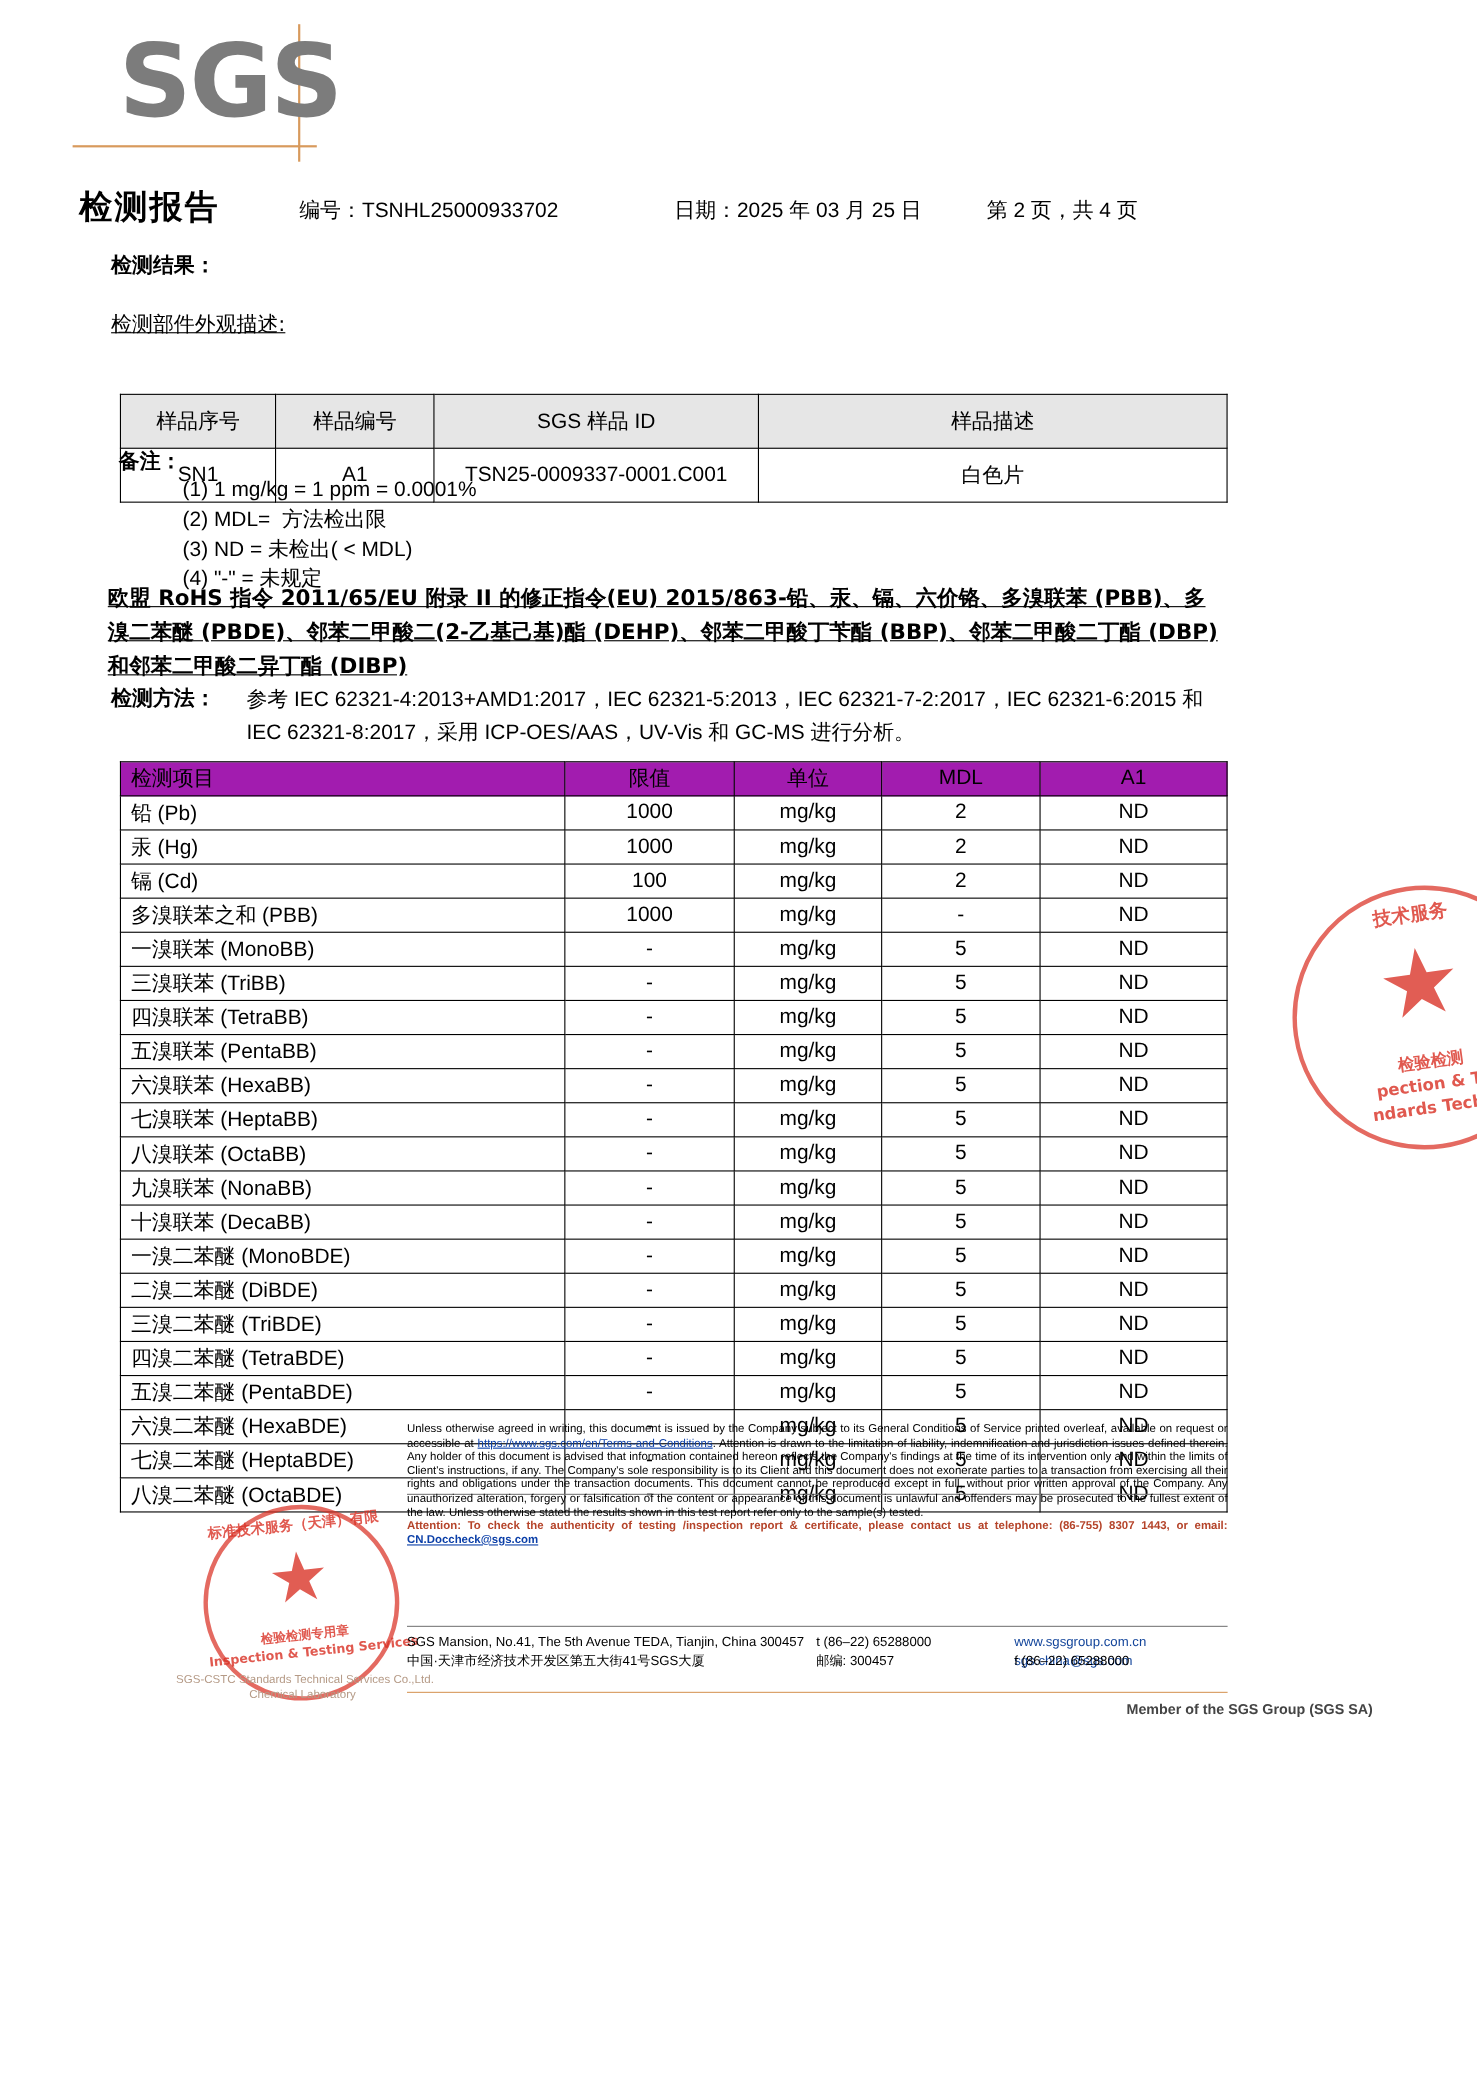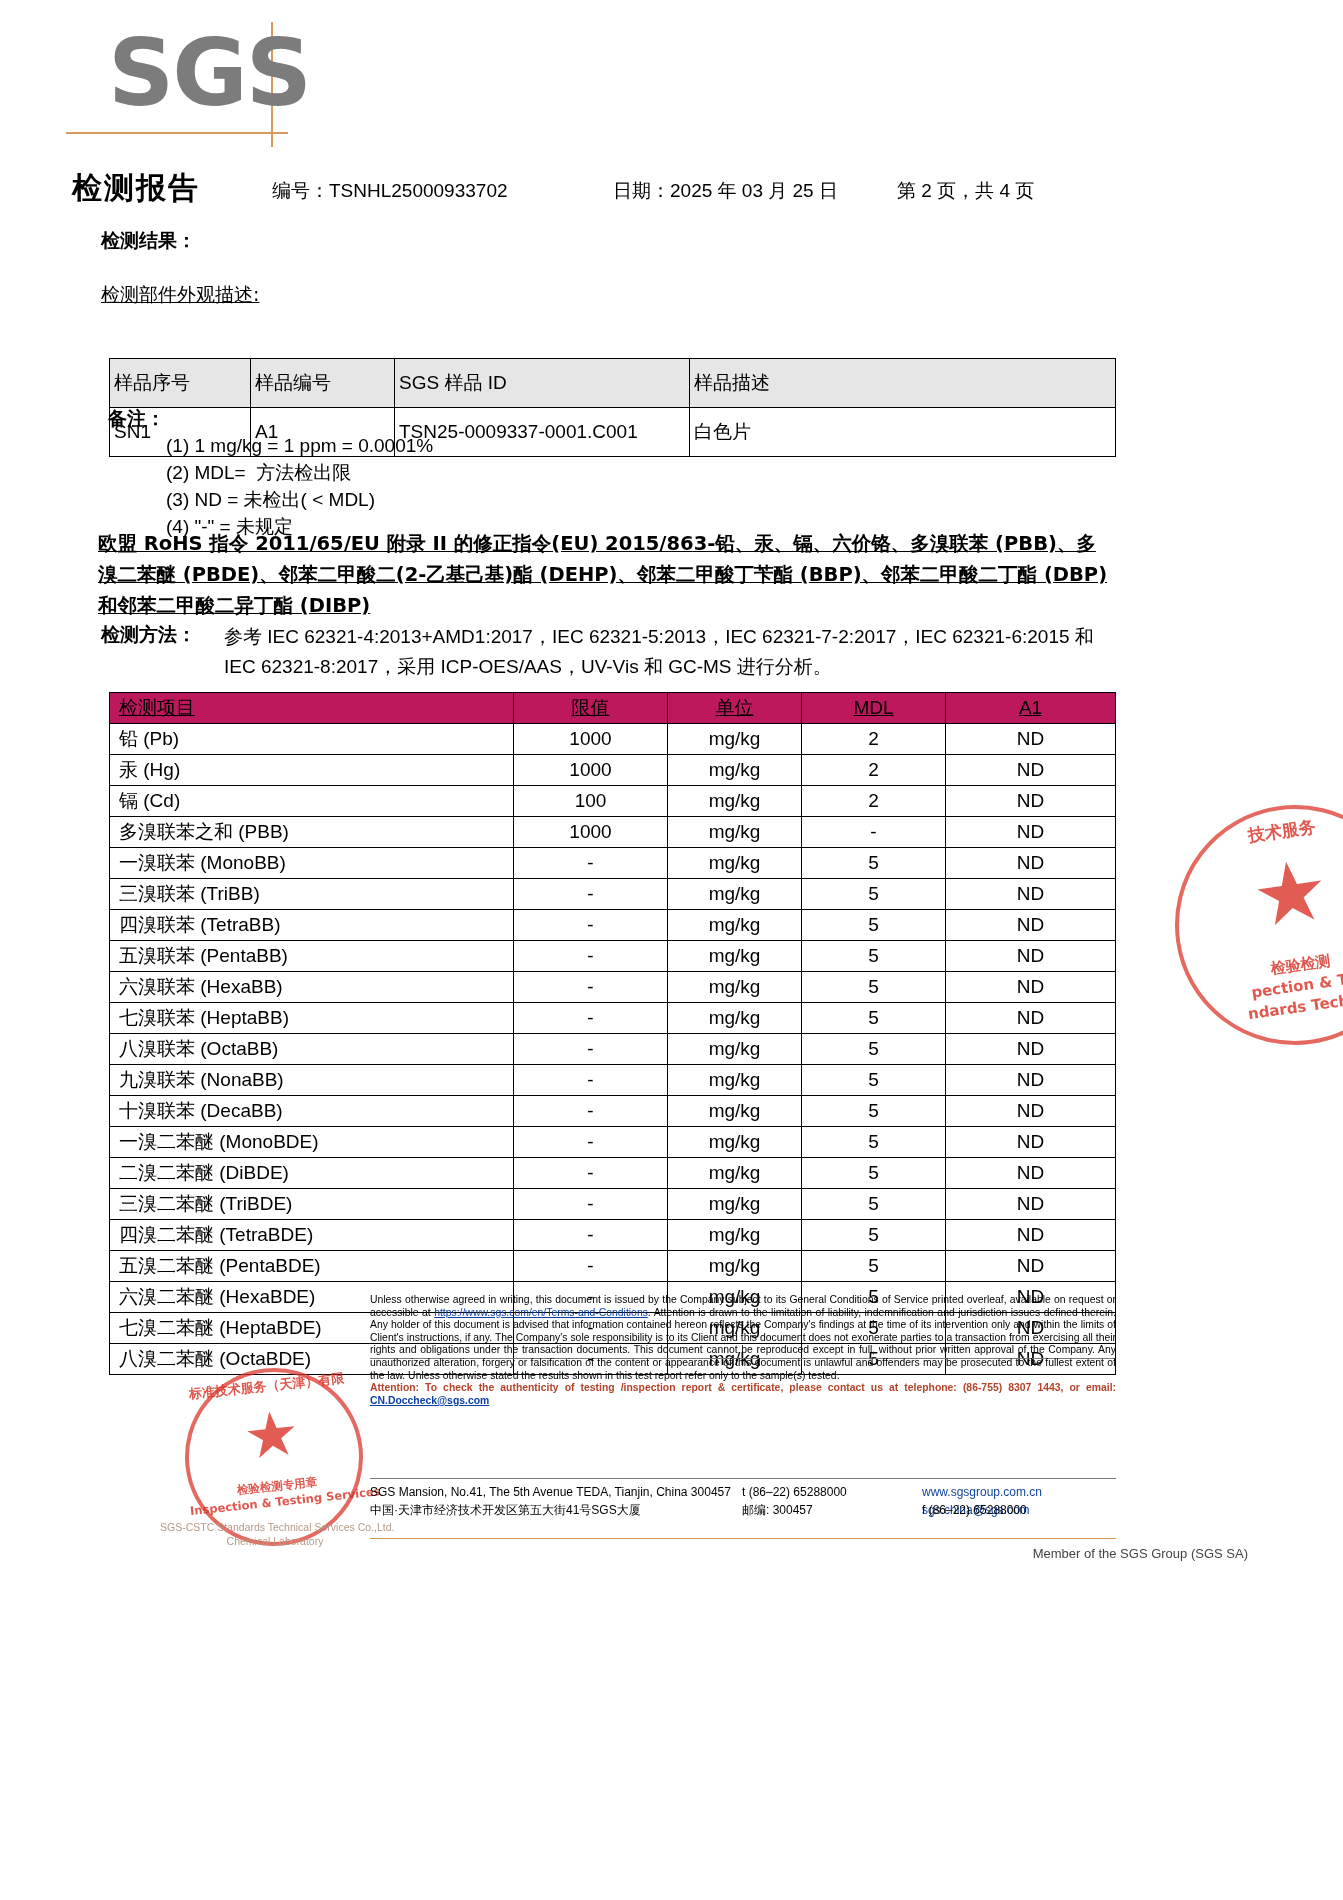--- a/index.html
+++ b/index.html
@@ -36,21 +36,21 @@
   .hdr .page-no{position:absolute;left:897px;top:10px;font-size:19px;}
 
   
   .sec-label{position:absolute;font-size:19px;font-weight:bold;font-family:"DejaVu Sans",sans-serif;}
   .underline{text-decoration:underline;}
 
   
   table{border-collapse:collapse;}
   .sample-tbl{position:absolute;left:109px;top:358px;width:1007px;font-size:19px;}
   .sample-tbl th,.sample-tbl td{
-    border:1px solid #000;text-align:left;padding:7px 4px;font-weight:normal;
+    border:1px solid #000;text-align:center;padding:7px 4px;font-weight:normal;
   }
   .sample-tbl thead th{background:#e6e6e6;height:34px;}
   .sample-tbl tbody td{height:34px;}
   .c-sn{width:132px;}
   .c-code{width:135px;}
   .c-id{width:286px;}
   .c-desc{width:auto;}
 
   
   .remarks{position:absolute;left:108px;top:408px;font-size:19px;}
@@ -66,21 +66,21 @@
     text-decoration:underline;
   }
 
   
   .method-lbl{position:absolute;left:101px;top:622px;font-size:19px;font-weight:bold;font-family:"DejaVu Sans",sans-serif;}
   .method-body{position:absolute;left:224px;top:622px;width:890px;font-size:19px;line-height:30px;}
 
   
   .res-tbl{position:absolute;left:109px;top:692px;width:1007px;font-size:19px;}
   .res-tbl th,.res-tbl td{border:1px solid #000;padding:2px 4px;font-weight:normal;height:21.5px;}
-  .res-tbl thead th{background:#be185d;text-align:center;height:25px;text-decoration:underline;}
+  .res-tbl thead th{background:#a21caf;text-align:center;height:25px;}
   .res-tbl th.item,.res-tbl td.item{text-align:left;padding-left:9px;width:390px;}
   .res-tbl td.lim,.res-tbl th.lim{text-align:center;width:145px;}
   .res-tbl td.unit,.res-tbl th.unit{text-align:center;width:125px;}
   .res-tbl td.mdl,.res-tbl th.mdl{text-align:center;width:135px;}
   .res-tbl td.a1,.res-tbl th.a1{text-align:center;}
 
   
   .stamp{position:absolute;pointer-events:none;}
   .stamp .ring{
     position:absolute;left:0;top:0;border-radius:50%;
@@ -123,21 +123,21 @@
     position:absolute;left:370px;top:1484px;width:746px;
     font-size:12px;line-height:17.5px;
   }
   .foot-addr .row{display:flex;}
   .foot-addr .a-left{width:372px;}
   .foot-addr .a-mid{width:180px;}
   .foot-addr .a-right{width:190px;color:#12449a;}
   .foot-rule3{position:absolute;left:370px;top:1538px;width:746px;height:1px;background:#d89a5c;}
   .foot-member{
     position:absolute;left:0;top:1546px;width:1248px;text-align:right;
-    font-size:13px;font-weight:normal;color:#444;
+    font-size:13px;font-weight:bold;color:#444;
   }
 </style>
 </head>
 <body>
 
 <div class="page">
 
   <div class="logo-wrap">
     <div class="logo-vline"></div>
     <div class="logo-hline"></div>

